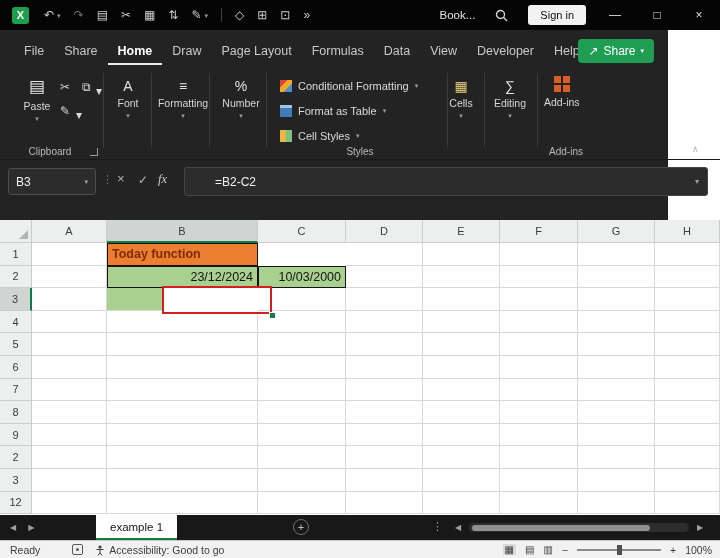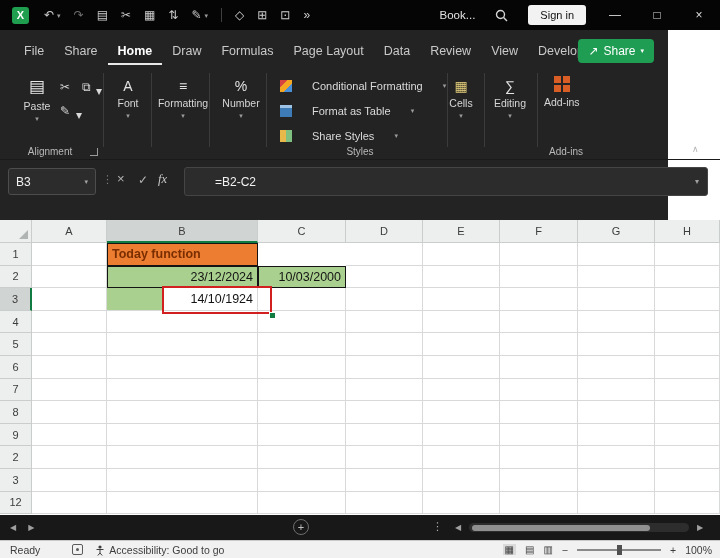--- a/index.html
+++ b/index.html
@@ -38,21 +38,21 @@
   .paste{position:absolute;left:16px;top:8px;width:42px;display:flex;flex-direction:column;align-items:center;gap:3px}
   .paste .pi{font-size:17px;color:#e8e8e8}
   .gl{font-size:10.5px;color:#d6d6d6}
   .dd8{font-size:7px;color:#9b9b9b}
   .si{position:absolute;font-size:12px;color:#d9d9d9}
   .grp-label{position:absolute;top:78px;font-size:10px;color:#b9b9b9;text-align:center}
   .launcher{position:absolute;left:90px;top:80px;width:7px;height:7px;border-right:1.5px solid #9a9a9a;
             border-bottom:1.5px solid #9a9a9a}
   .rgroup{position:absolute;top:10px;display:flex;flex-direction:column;align-items:center;gap:3px}
   .rgroup .gi{font-size:14px;color:#e2e2e2;height:16px;line-height:16px}
-  .style-row{position:absolute;left:280px;display:flex;align-items:center;gap:20px;font-size:11px;color:#dadada}
+  .style-row{position:absolute;left:280px;display:flex;align-items:center;gap:6px;font-size:11px;color:#dadada}
   .sicon{width:12px;height:12px;display:inline-block}
   .cf{background:linear-gradient(135deg,#D64541 0 33%,#F5A623 33% 66%,#4A90D9 66% 100%)}
   .fat{background:#3E7CB8;box-shadow:inset 0 3px 0 #9fc3e4}
   .cs{background:linear-gradient(90deg,#E8B84B 0 50%,#7FBF7F 50% 100%)}
   .addins-btn{position:absolute;left:544px;top:8px;display:flex;flex-direction:column;align-items:center;gap:4px}
   .ai-grid{display:grid;grid-template-columns:7px 7px;grid-gap:2px}
   .ai-grid i{width:7px;height:7px;background:#D85E26}
   .collapse{position:absolute;left:692px;top:76px;font-size:9px;color:#b5b5b5}
 
   .namebox{position:absolute;left:8px;top:138px;width:88px;height:27px;background:#2c2c2c;
@@ -152,24 +152,23 @@
     <span>×</span>
   </div>
 </div>
 
 <div class="chrome">
   <div id="menu-tabs">
       <span class="mtab">File</span>
       <span class="mtab">Share</span>
       <span class="mtab active">Home</span>
       <span class="mtab">Draw</span>
+      <span class="mtab">Page Layout</span>
       <span class="mtab">Formulas</span>
-      <span class="mtab">Page Layout</span>
       <span class="mtab">Data</span>
-      <span class="mtab">Review</span>
       <span class="mtab">View</span>
       <span class="mtab">Developer</span>
       <span class="mtab">Help</span>
     </div>
   <button class="share">
     <span>↗</span>
     <span>Share</span>
     <span class="dd">▾</span>
   </button>
 
@@ -178,21 +177,21 @@
     <div class="paste">
       <span class="pi">▤</span>
       <span class="gl">Paste</span>
       <span class="dd8">▾</span>
     </div>
     <span class="si" style="left:60px;top:12px">✂</span>
     <span class="si" style="left:82px;top:12px">⧉</span>
     <span class="si dd8" style="left:96px;top:16px">▾</span>
     <span class="si" style="left:60px;top:36px">✎</span>
     <span class="si dd8" style="left:76px;top:40px">▾</span>
-    <div class="grp-label" style="left:8px;width:84px">Alignment</div>
+    <div class="grp-label" style="left:8px;width:84px">Clipboard</div>
     <span class="launcher"></span>
 
     <div class="rsep" style="left:103px"></div>
 
     <div class="rgroup" style="left:107px;width:42px">
       <span class="gi">A</span>
       <span class="gl">Font</span>
       <span class="dd8">▾</span>
     </div>
     <div class="rsep" style="left:151px"></div>
@@ -214,21 +213,21 @@
       <span>Conditional Formatting</span>
       <span class="dd8">▾</span>
     </div>
     <div class="style-row" style="top:37px">
       <span class="sicon fat"></span>
       <span>Format as Table</span>
       <span class="dd8">▾</span>
     </div>
     <div class="style-row" style="top:62px">
       <span class="sicon cs"></span>
-      <span>Share Styles</span>
+      <span>Cell Styles</span>
       <span class="dd8">▾</span>
     </div>
     <div class="grp-label" style="left:296px;width:128px">Styles</div>
 
     <div class="rsep" style="left:447px"></div>
     <div class="rgroup" style="left:438px;width:46px">
       <span class="gi" style="color:#E3CE7A">▦</span>
       <span class="gl">Cells</span>
       <span class="dd8">▾</span>
     </div>
@@ -291,21 +290,20 @@
       <div class="cell" style="left: 32px; top: 45.6px; width: 75px; height: 22.6px;"></div>
       <div class="cell ar tbl" style="left: 107px; top: 45.6px; width: 151px; height: 22.6px; background: rgb(169, 208, 142);">23/12/2024</div>
       <div class="cell ar tbl" style="left: 258px; top: 45.6px; width: 88px; height: 22.6px; background: rgb(169, 208, 142);">10/03/2000</div>
       <div class="cell" style="left: 346px; top: 45.6px; width: 77px; height: 22.6px;"></div>
       <div class="cell" style="left: 423px; top: 45.6px; width: 77px; height: 22.6px;"></div>
       <div class="cell" style="left: 500px; top: 45.6px; width: 78px; height: 22.6px;"></div>
       <div class="cell" style="left: 578px; top: 45.6px; width: 77px; height: 22.6px;"></div>
       <div class="cell" style="left: 655px; top: 45.6px; width: 65px; height: 22.6px;"></div>
       <div class="gh selr" style="left: 0px; top: 68.2px; width: 32px; height: 22.6px;">3</div>
       <div class="cell" style="left: 32px; top: 68.2px; width: 75px; height: 22.6px;"></div>
-      <div class="cell ar" style="left: 107px; top: 68.2px; width: 151px; height: 22.6px;">14/10/1924</div>
       <div class="cell" style="left: 258px; top: 68.2px; width: 88px; height: 22.6px;"></div>
       <div class="cell" style="left: 346px; top: 68.2px; width: 77px; height: 22.6px;"></div>
       <div class="cell" style="left: 423px; top: 68.2px; width: 77px; height: 22.6px;"></div>
       <div class="cell" style="left: 500px; top: 68.2px; width: 78px; height: 22.6px;"></div>
       <div class="cell" style="left: 578px; top: 68.2px; width: 77px; height: 22.6px;"></div>
       <div class="cell" style="left: 655px; top: 68.2px; width: 65px; height: 22.6px;"></div>
       <div class="gh" style="left: 0px; top: 90.8px; width: 32px; height: 22.6px;">4</div>
       <div class="cell" style="left: 32px; top: 90.8px; width: 75px; height: 22.6px;"></div>
       <div class="cell" style="left: 107px; top: 90.8px; width: 151px; height: 22.6px;"></div>
       <div class="cell" style="left: 258px; top: 90.8px; width: 88px; height: 22.6px;"></div>
@@ -390,20 +388,23 @@
   <div class="green-strip" style="background: rgb(169, 208, 142);"></div>
   <div class="red-box" style="border-color: rgb(210, 32, 32);"></div>
   <div class="fill-handle" style="background: rgb(16, 124, 65);"></div>
 </div>
 
 <div class="tabbar">
   <div class="tnav">
     <span>◀</span>
     <span>▶</span>
   </div>
+  <div class="stab1">
+    <span>example 1</span>
+  </div>
   <div class="addsheet">+</div>
   <span class="tmore">⋮</span>
   <span class="hs-prev">◀</span>
   <div class="hs-track">
     <div class="hs-thumb"></div>
   </div>
   <span class="hs-next">▶</span>
 </div>
 
 <div class="statusbar">

